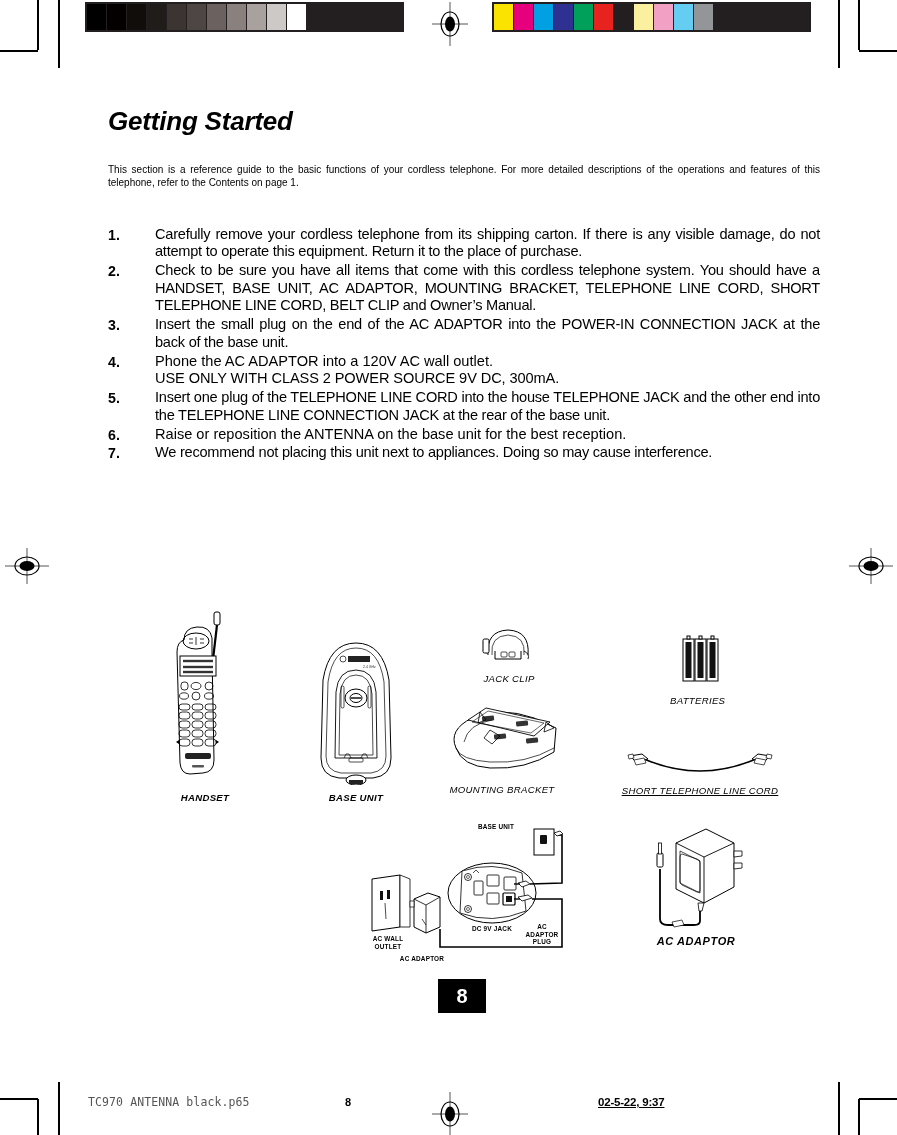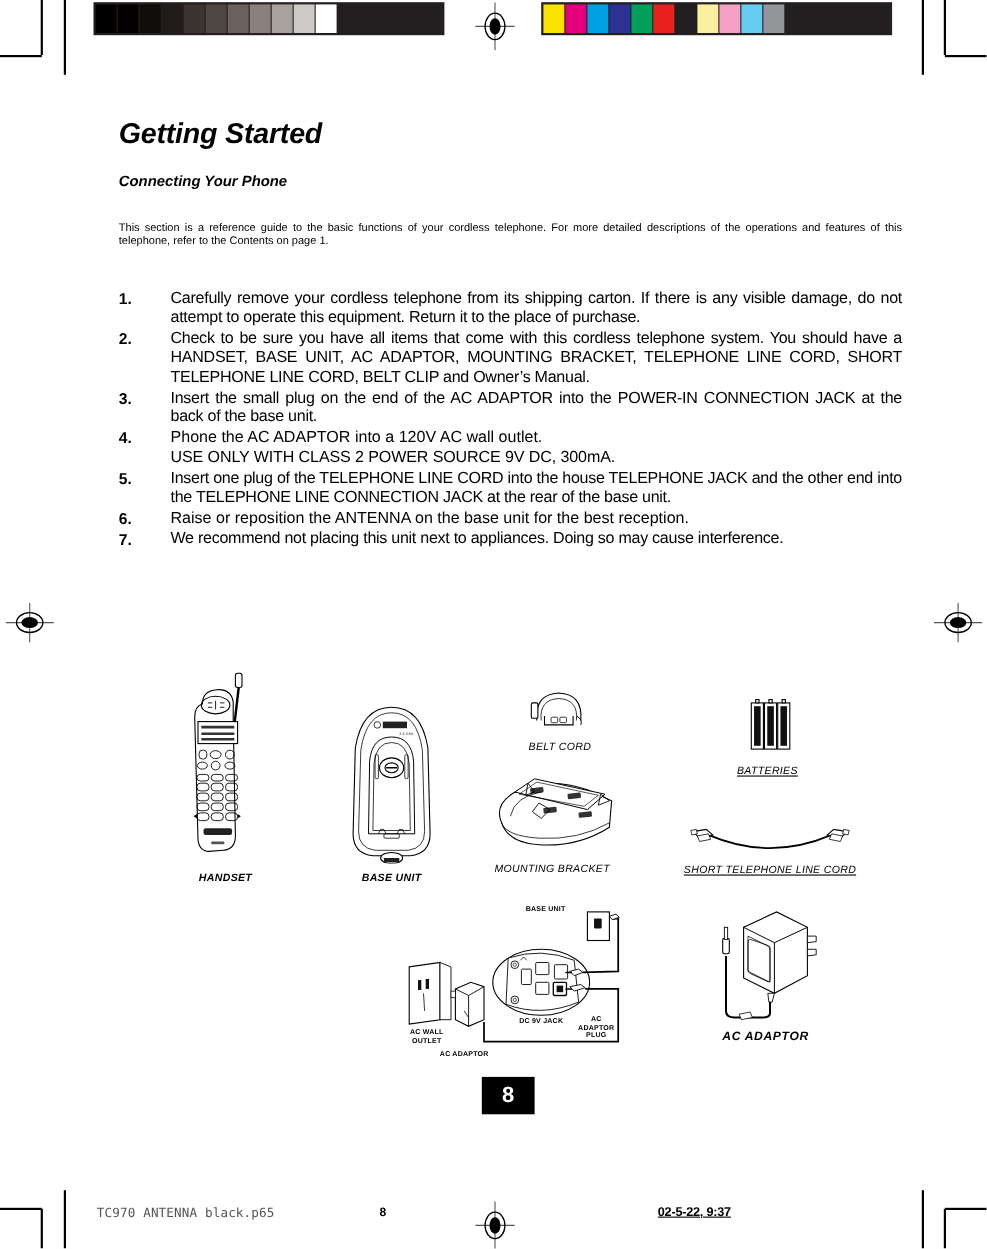--- a/index.html
+++ b/index.html
@@ -247,21 +247,20 @@
     <div class="swatch" style="background: rgb(250, 240, 160);"></div>
     <div class="swatch" style="background: rgb(242, 161, 196);"></div>
     <div class="swatch" style="background: rgb(102, 205, 242);"></div>
     <div class="swatch" style="background: rgb(147, 149, 152);"></div>
   </div>
 
 <div id="content">
 
   <h1 id="page-title">Getting Started</h1>
 
-  <h2 id="section-subtitle">Connecting Your Phone</h2>
 
   <p id="intro-paragraph">This section is a reference guide to the basic functions of your cordless telephone. For more detailed descriptions of the operations and features of this telephone, refer to the Contents on page 1.</p>
 
   <ol id="steps">
     <li>
       <span class="num">1.</span><span class="step-text tight">Carefully remove your cordless telephone from its shipping carton. If there is any visible damage, do not attempt to operate this equipment. Return it to the place of purchase.</span>
     </li>
     <li>
       <span class="num">2.</span><span class="step-text tight">Check to be sure you have all items that come with this cordless telephone system. You should have a HANDSET, BASE UNIT, AC ADAPTOR, MOUNTING BRACKET, TELEPHONE LINE CORD, SHORT TELEPHONE LINE CORD, BELT CLIP and Owner’s Manual.</span>
     </li>
@@ -388,21 +387,21 @@
       <g fill="none" stroke="#000" stroke-width="1">
         <path d="M10 30 Q8 6 30 5 Q52 6 50 30" fill="#fff"></path>
         <path d="M14 30 Q12 11 30 10 Q48 11 46 30" stroke-width="0.7"></path>
         <rect x="5" y="14" width="6" height="14" rx="1.5" fill="#fff"></rect>
         <path d="M17 26 L17 34 L43 34 L43 26" fill="#fff"></path>
         <rect x="23" y="27" width="6" height="5" rx="1" stroke-width="0.7"></rect>
         <rect x="31" y="27" width="6" height="5" rx="1" stroke-width="0.7"></rect>
         <path d="M46 26 q6 3 4 8" stroke-width="0.9"></path>
       </g>
     </svg>
-    <div class="fig-caption light" style="width:62px; margin-top:4px;">BELT CORD</div>
+    <div class="fig-caption light" style="width:62px; margin-top:4px;">JACK CLIP</div>
   </div>
 
   <div class="fig" style="left:330px; top:91px;">
     <svg width="128" height="82" viewBox="0 0 128 82">
       <g fill="none" stroke="#000" stroke-width="1">
 
         <path d="M18 52 Q10 34 34 22 Q62 10 96 22 L118 32 L116 56 Q88 74 52 72 Q24 70 18 52 Z" fill="#fff"></path>
         <path d="M18 52 Q22 64 52 66 Q88 68 116 52" stroke-width="0.7"></path>
 
         <path d="M30 24 L48 12 L112 26 L96 40 Z" fill="#fff" stroke-width="0.9"></path>
@@ -430,21 +429,21 @@
         <rect x="15" y="6" width="11" height="42" fill="#fff"></rect>
         <rect x="27" y="6" width="11" height="42" fill="#fff"></rect>
         <rect x="7" y="3" width="3" height="3" fill="#fff"></rect>
         <rect x="19" y="3" width="3" height="3" fill="#fff"></rect>
         <rect x="31" y="3" width="3" height="3" fill="#fff"></rect>
         <rect x="5.5" y="9" width="6" height="36" fill="#111" stroke="none"></rect>
         <rect x="17.5" y="9" width="6" height="36" fill="#111" stroke="none"></rect>
         <rect x="29.5" y="9" width="6" height="36" fill="#111" stroke="none"></rect>
       </g>
     </svg>
-    <div class="fig-caption light" style="width:42px; margin-top:6px; margin-left:-10px;text-decoration:underline;">BATTERIES</div>
+    <div class="fig-caption light" style="width:42px; margin-top:6px; margin-left:-10px;">BATTERIES</div>
   </div>
 
   <div class="fig" style="left:518px; top:148px;">
     <svg width="148" height="26" viewBox="0 0 148 26">
       <g fill="none" stroke="#000" stroke-width="1">
         <path d="M18 6 Q74 30 130 6" stroke-width="1.6"></path>
 
         <path d="M4 3 l12 -2 l6 5 l-12 3 z" fill="#fff"></path>
         <path d="M8 7 l10 -2 l2 5 l-10 2 z" fill="#fff" stroke-width="0.7"></path>
         <path d="M2 2 l5 -1 l1 4 l-5 1 z" fill="#fff" stroke-width="0.7"></path>

